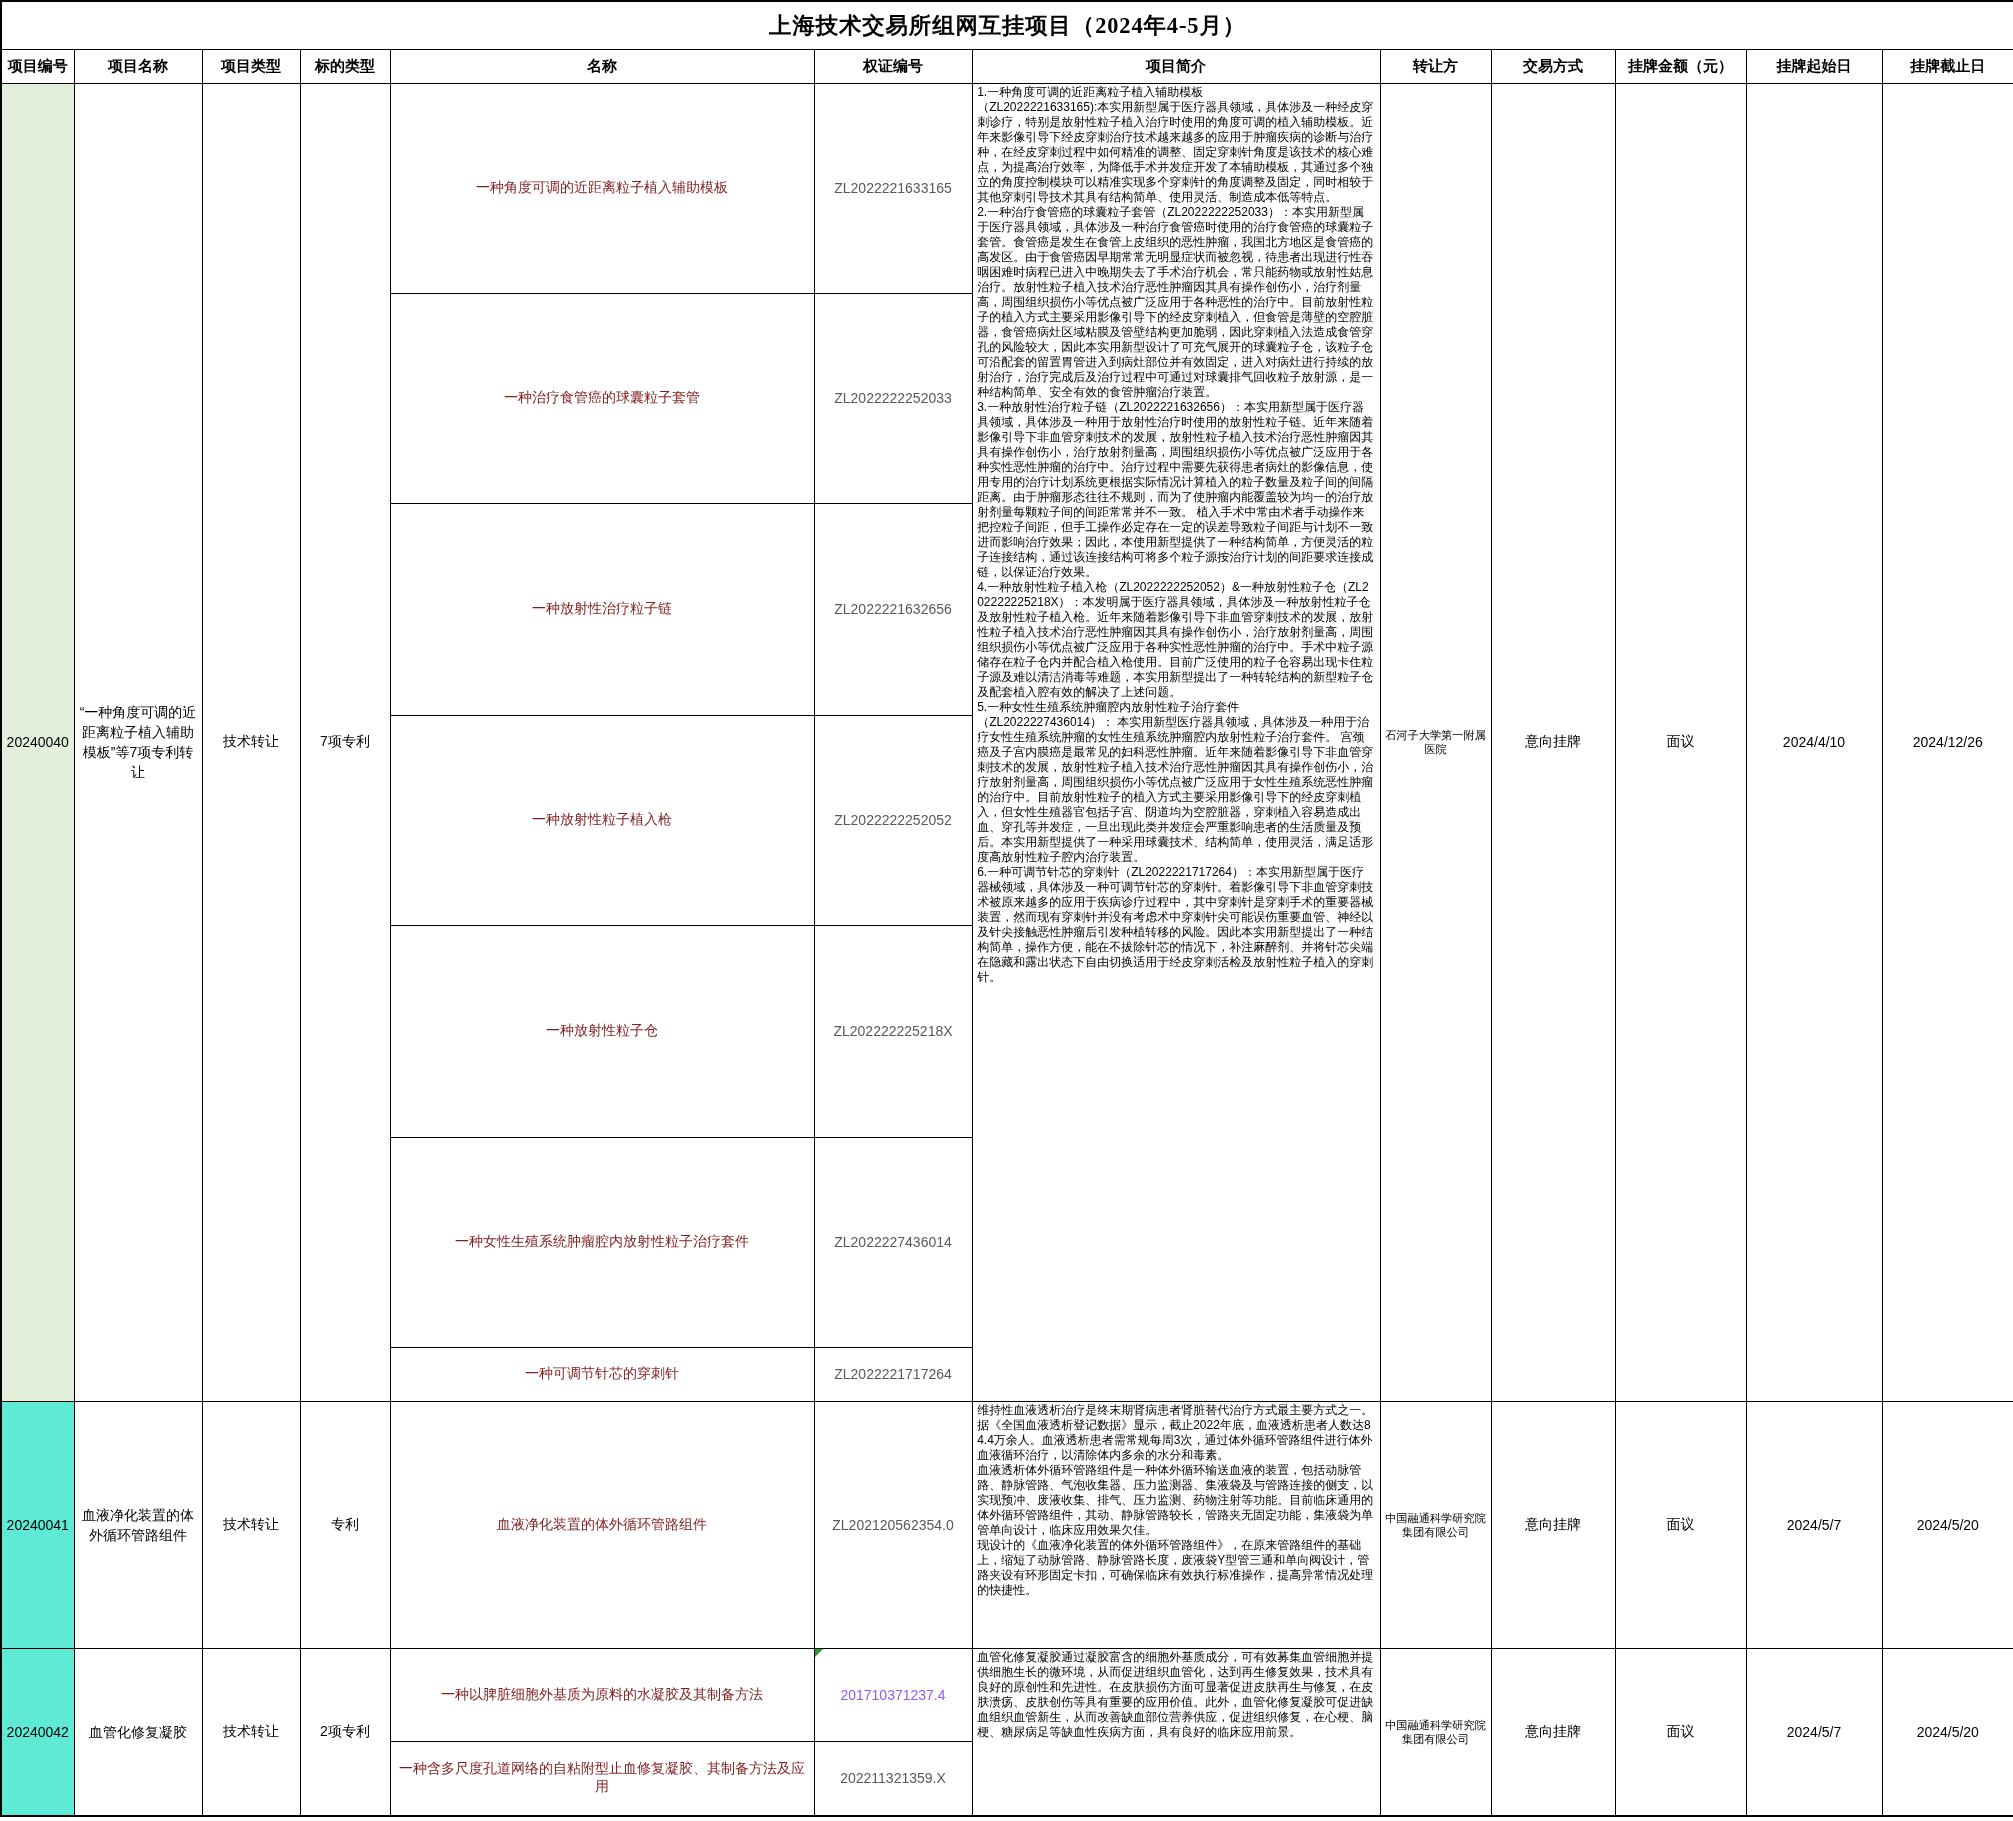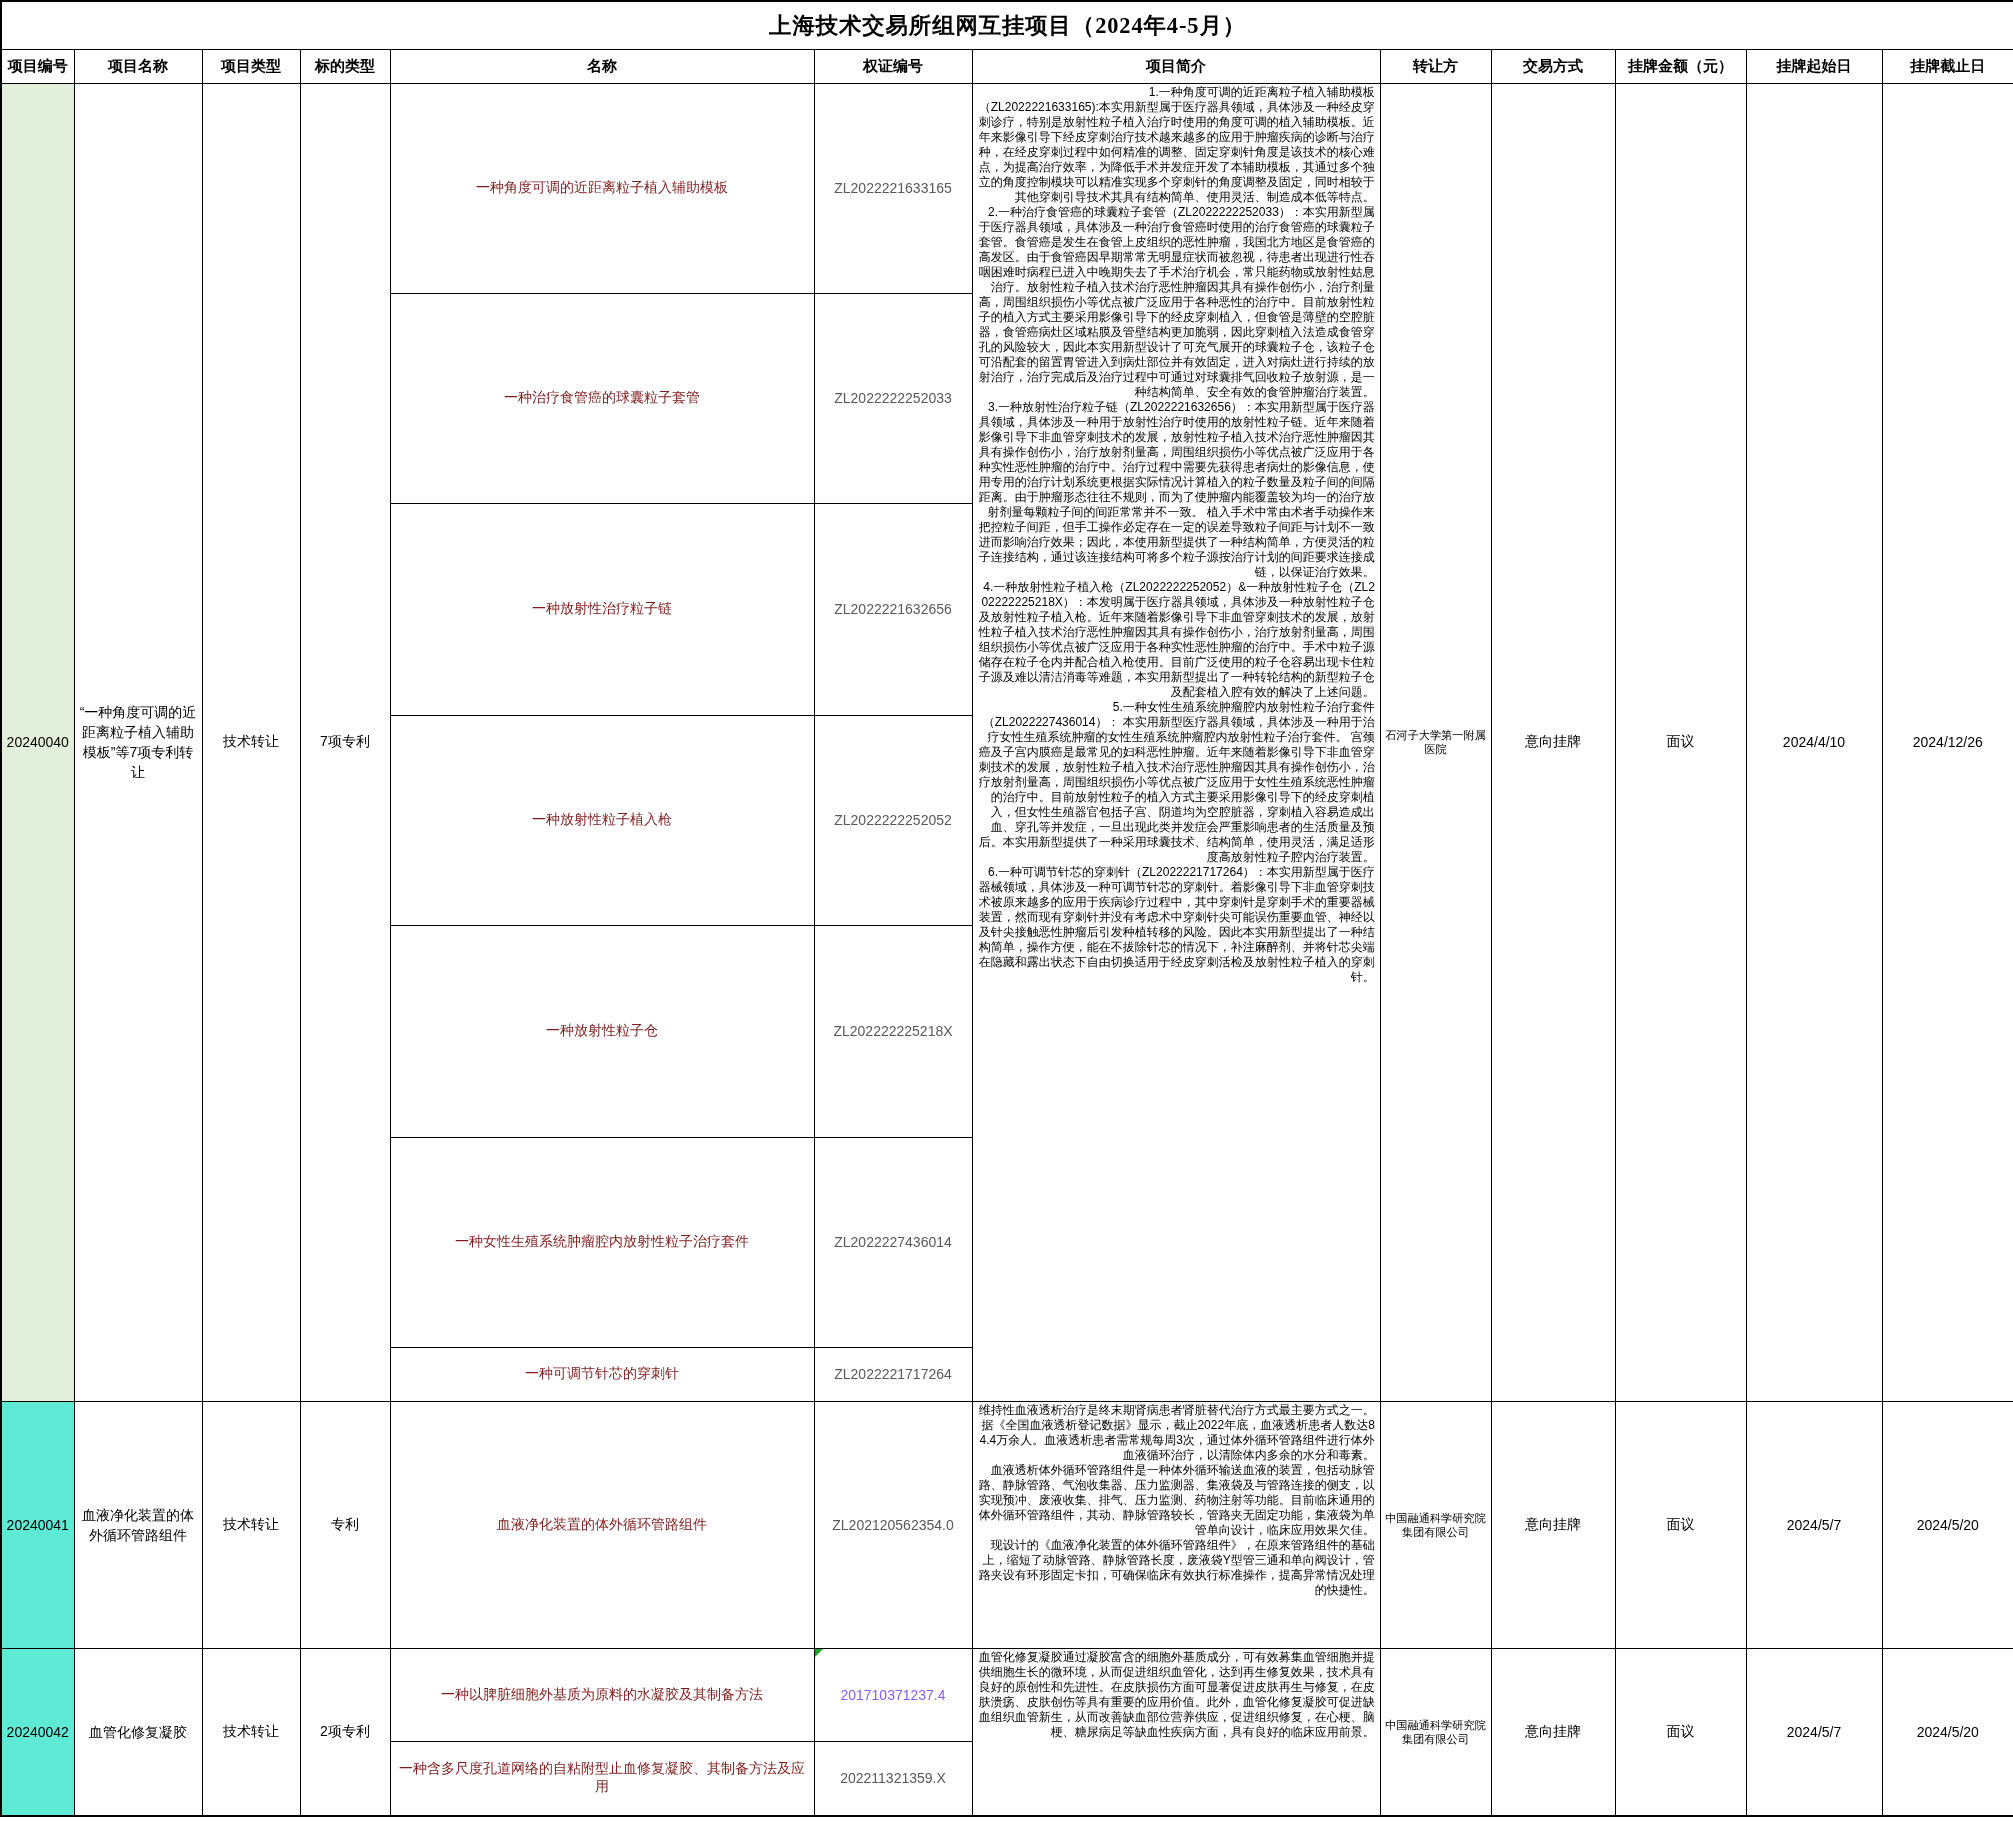--- a/index.html
+++ b/index.html
@@ -4,21 +4,21 @@
 <style>
   html,body{margin:0;padding:0;background:#ffffff;}
   body{width:2014px;font-family:"Liberation Sans","DejaVu Sans",sans-serif;color:#000;}
   table{border-collapse:collapse;table-layout:fixed;width:2014px;border:2.8px solid #000;}
   td{border:1.9px solid #000;text-align:center;vertical-align:middle;
      padding:1.9px 3.7px;font-size:14px;overflow:hidden;box-sizing:border-box;
      word-break:break-all;position:relative;}
   .title-cell{font-size:22.4px;font-weight:bold;letter-spacing:0.9px;
               font-family:"Liberation Serif","DejaVu Serif",serif;margin-left:45px;}
   .hdr{font-weight:bold;font-size:15px;font-family:"Liberation Serif","DejaVu Serif",serif;}
-  .brief{text-align:right;vertical-align:top;font-size:12px;line-height:15px;
+  .brief{text-align:left;vertical-align:top;font-size:12px;line-height:15px;
          white-space:pre-line;padding:1.9px 4.7px;}
   .cert{color:#595959;font-size:14px;}
   .cert-black{color:#8b5cf6;}
   .name-cell{color:#7f1d1d;}
   .id-green{background:#e2efda;}
   .id-orange{background:#5eead4;}
   .transferor{font-size:11.2px;line-height:14px;}
   .proj-name{font-size:14px;line-height:20px;}
   .comment-tri{position:absolute;top:0;left:0;width:0;height:0;
                border-top:8.4px solid #21a121;border-right:8.4px solid transparent;}

